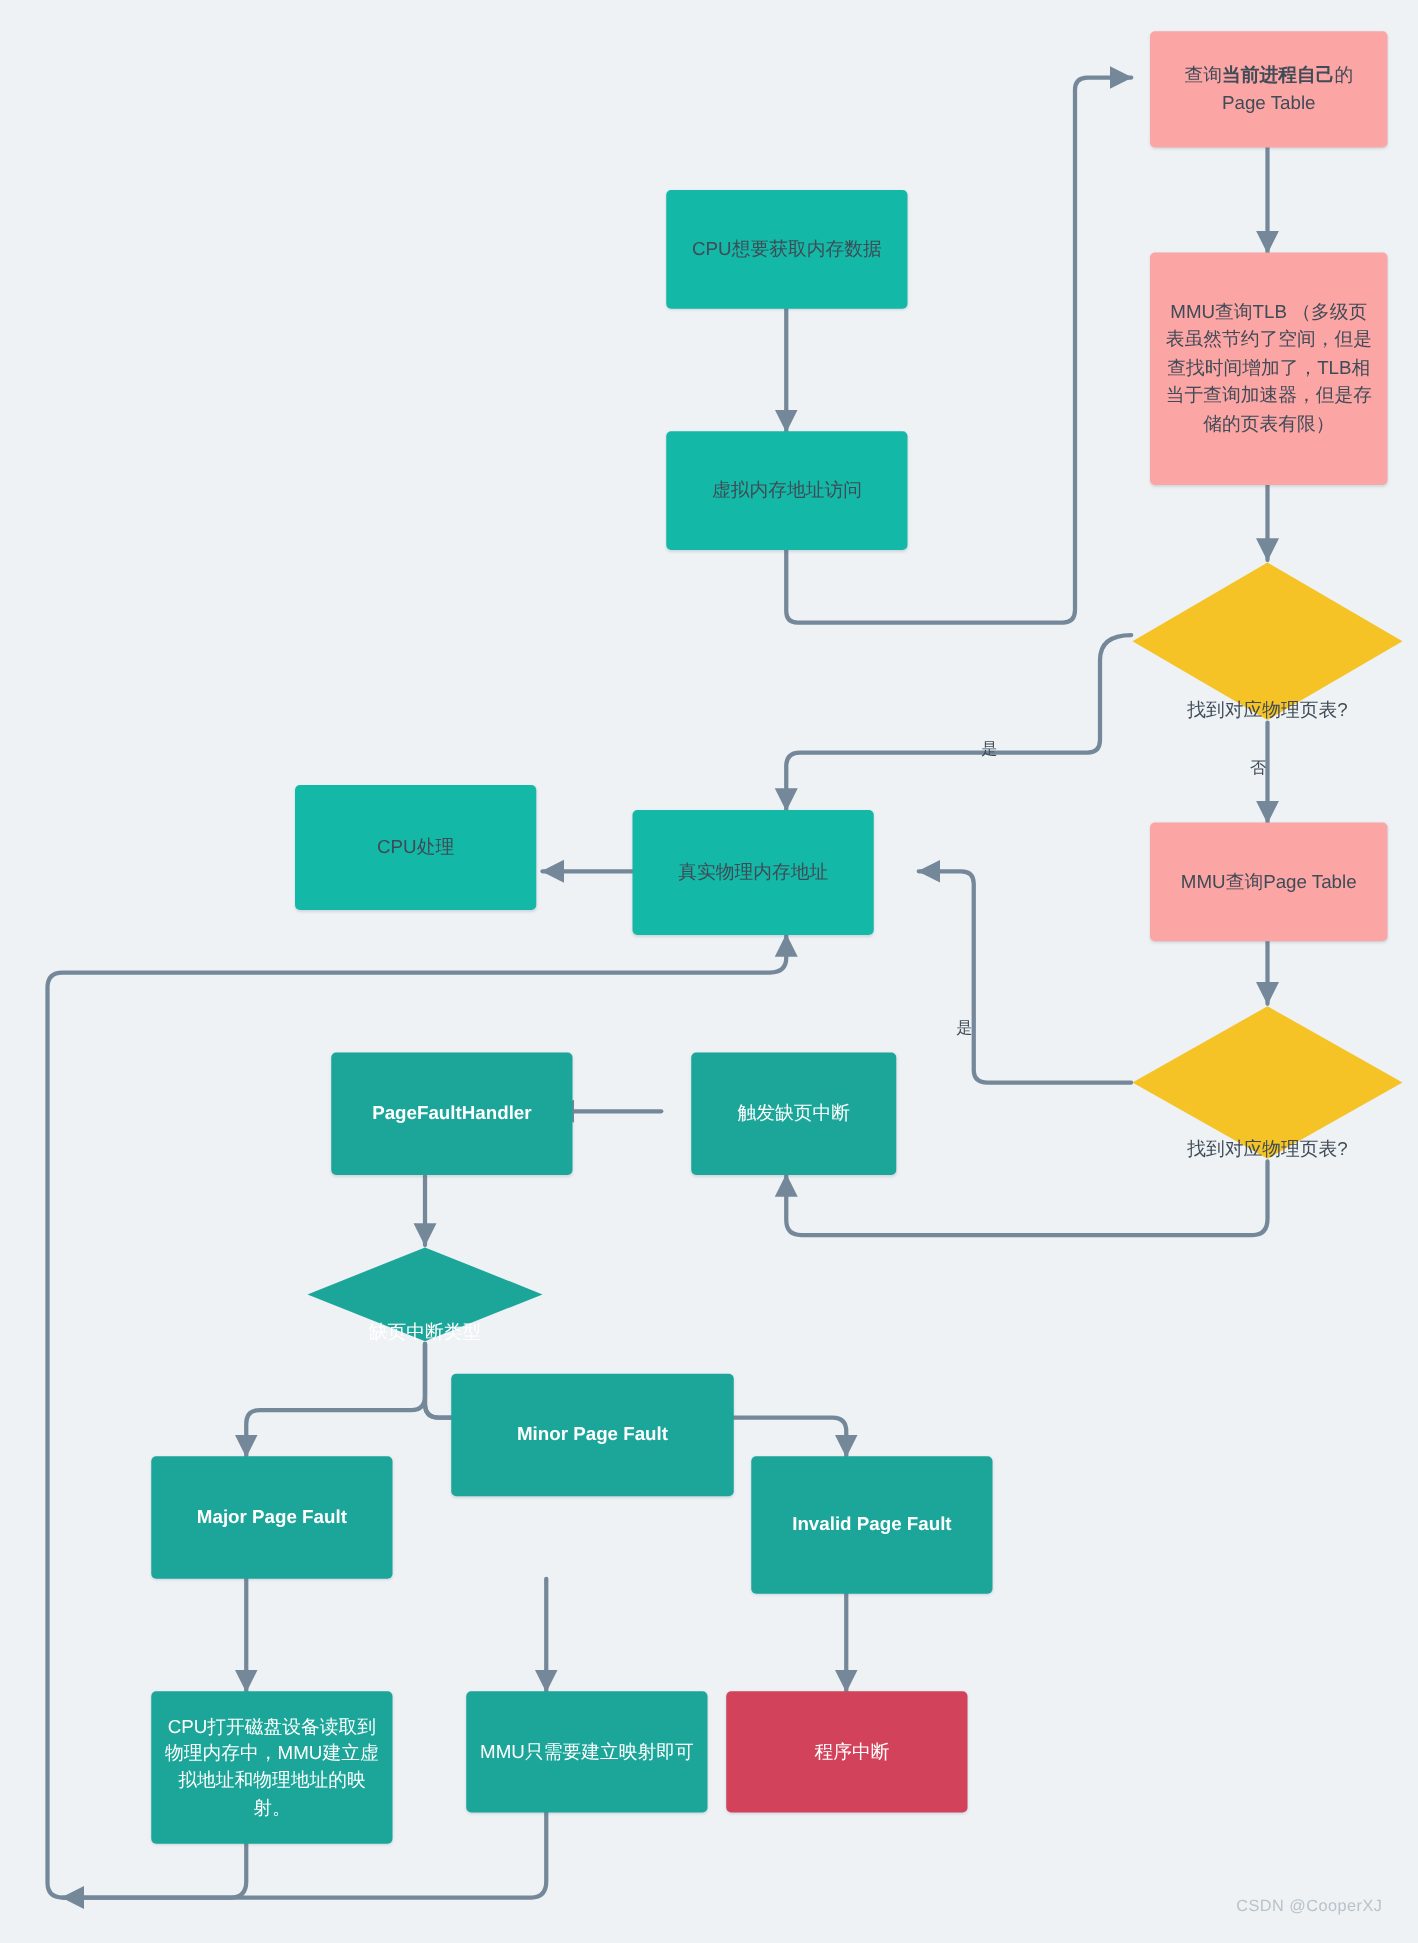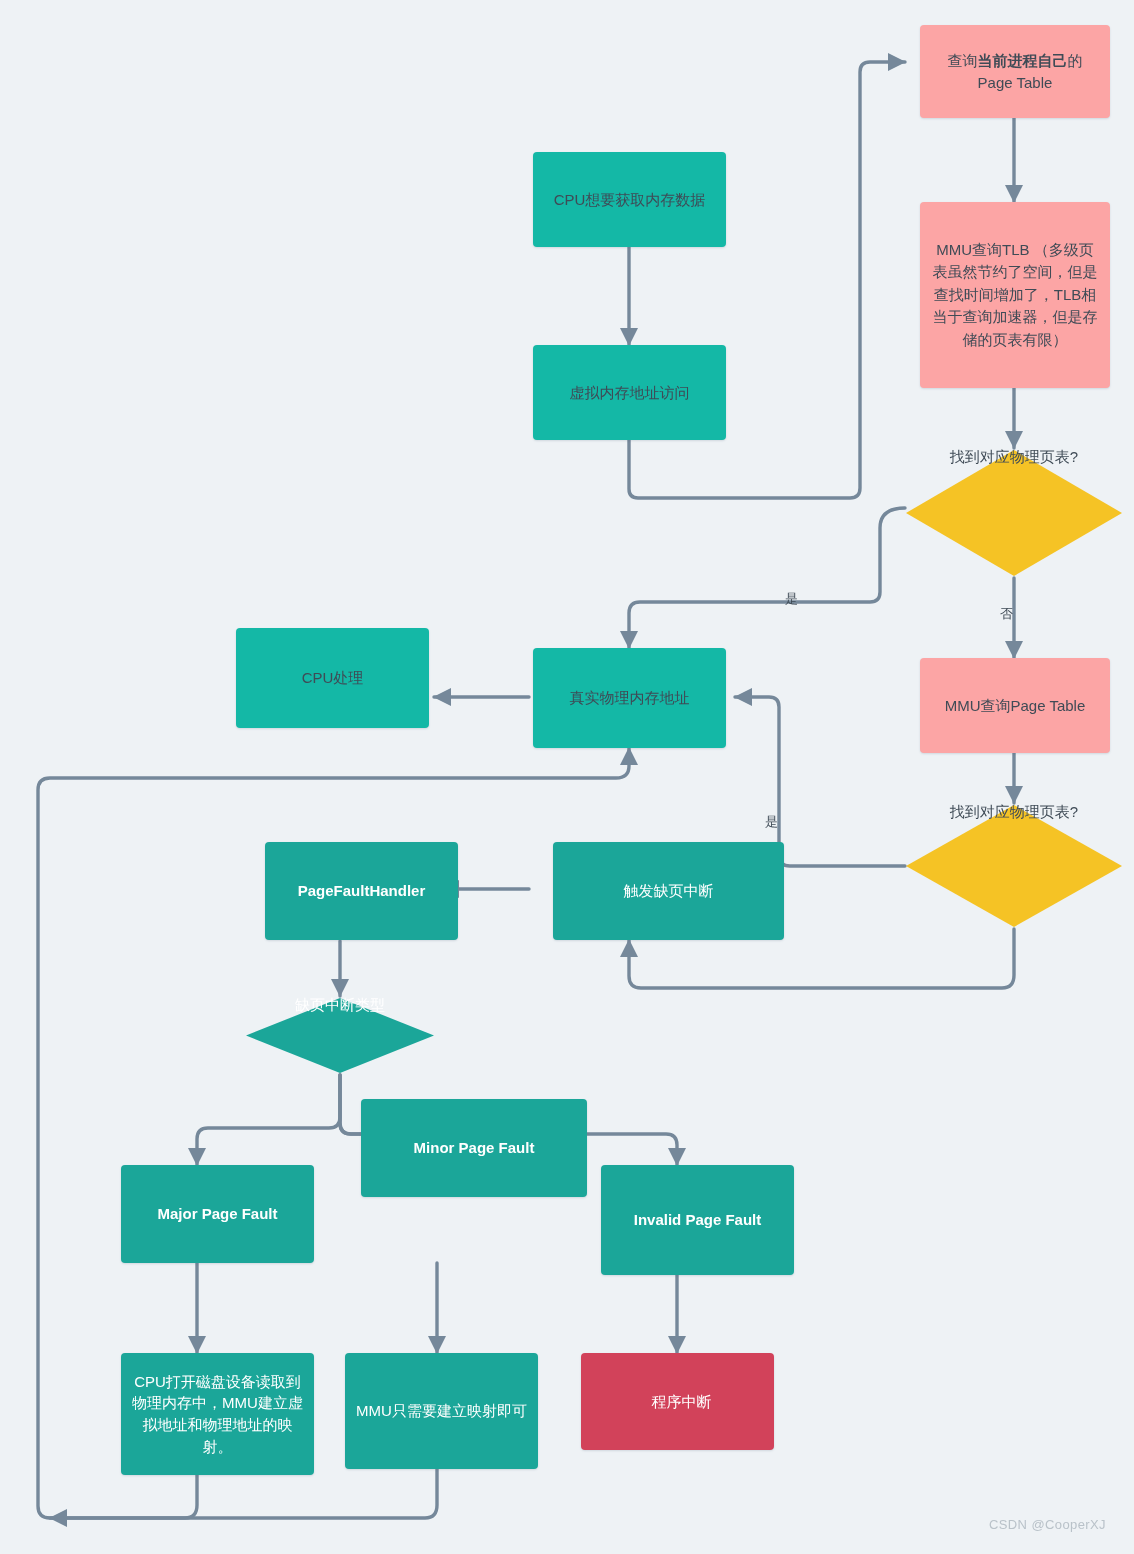--- a/index.html
+++ b/index.html
@@ -65,21 +65,21 @@
   }
   .red {
     background: #d2425a;
     color: #ffffff;
     font-size: 15px;
     padding-left: 18px;
   }
   .diamond {
     position: absolute;
     display: flex;
-    align-items: flex-start;
+    align-items: flex-end;
     justify-content: center;
     text-align: center;
   }
   .diamond .shape {
     position: absolute;
     left: 0; top: 0;
     width: 100%; height: 100%;
   }
   .diamond .label {
     position: relative;
@@ -189,29 +189,29 @@
     <span class="label">MMU查询Page Table</span>
   </div>
 
   <div class="diamond yellow-d" style="left:904px; top:803px; width:220px; height:126px;">
     <svg class="shape" viewBox="0 0 220 126" preserveAspectRatio="none">
       <polygon points="110,2 218,63 110,124 2,63" fill="#f5c325"></polygon>
     </svg>
     <span class="label">找到对应物理页表?</span>
   </div>
 
-  <div class="node gray" style="left:533px; top:648px; width:193px; height:100px;">
+  <div class="node gray" style="left:506px; top:648px; width:193px; height:100px;">
     <span class="label">真实物理内存地址</span>
   </div>
 
   <div class="node gray" style="left:236px; top:628px; width:193px; height:100px;">
     <span class="label">CPU处理</span>
   </div>
 
-  <div class="node teal cn" style="left:533px; top:842px; width:231px; height:98px;align-items:center;">
+  <div class="node teal cn" style="left:533px; top:842px; width:164px; height:98px;align-items:center;">
     <span class="label">触发缺页中断</span>
   </div>
 
   <div class="node teal" style="left:245px; top:842px; width:193px; height:98px;">
     <span class="label">PageFaultHandler</span>
   </div>
 
   <div class="diamond teal-d" style="left:244px; top:996px; width:192px; height:79px;">
     <svg class="shape" viewBox="0 0 192 79" preserveAspectRatio="none">
       <polygon points="96,2 190,39.5 96,77 2,39.5" fill="#1ba699"></polygon>
@@ -228,21 +228,21 @@
   </div>
 
   <div class="node teal" style="left:581px; top:1165px; width:193px; height:110px;">
     <span class="label">Invalid Page Fault</span>
   </div>
 
   <div class="node teal cn" style="left:101px; top:1353px; width:193px; height:122px;">
     <span class="label" style="white-space:normal;">CPU打开磁盘设备读取到物理内存中，MMU建立虚拟地址和物理地址的映射。</span>
   </div>
 
-  <div class="node teal cn" style="left:325px; top:1353px; width:193px; height:116px;">
+  <div class="node teal cn" style="left:353px; top:1353px; width:193px; height:97px;">
     <span class="label" style="white-space:normal;">MMU只需要建立映射即可</span>
   </div>
 
   <div class="node red" style="left:581px; top:1353px; width:193px; height:97px;">
     <span class="label">程序中断</span>
   </div>
 
   <div class="edge-label" style="left:785px; top:590px;">是</div>
   <div class="edge-label" style="left:1000px; top:605px;">否</div>
   <div class="edge-label" style="left:765px; top:813px;">是</div>

